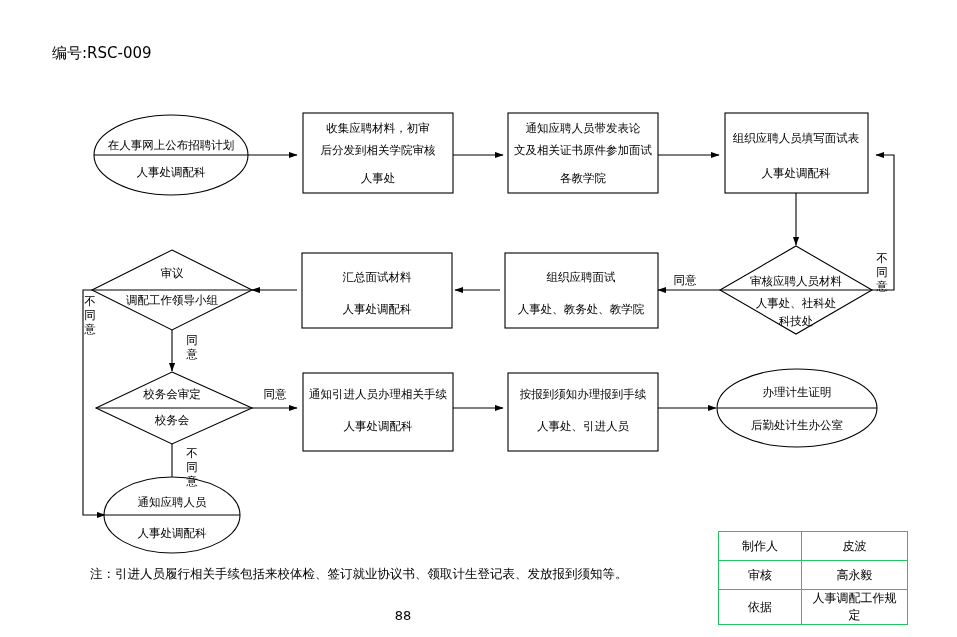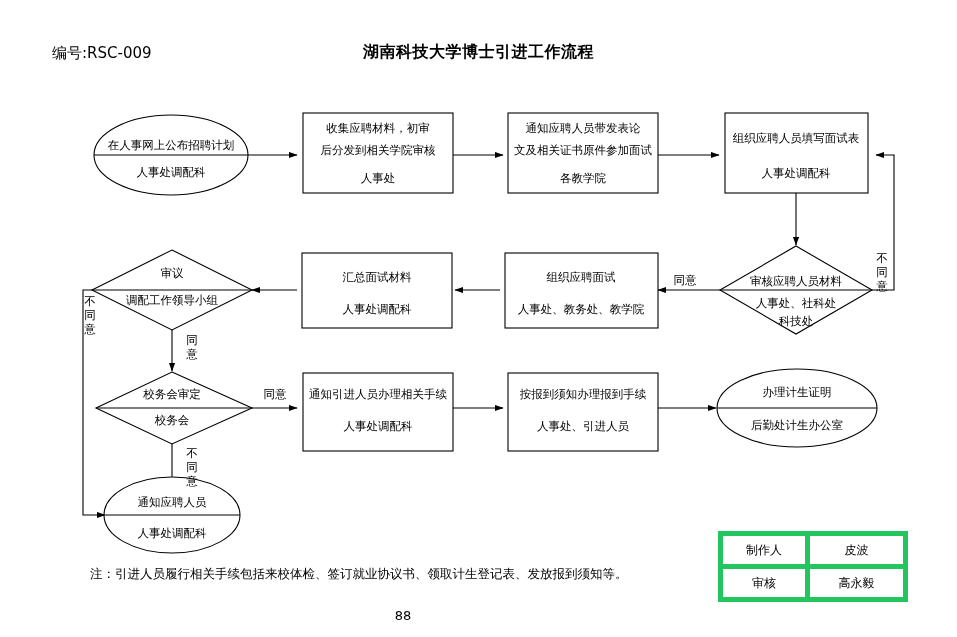--- a/index.html
+++ b/index.html
@@ -35,32 +35,31 @@
   .pageno{
     position:absolute;left:0;top:608px;width:806px;
     text-align:center;font-size:13px;
   }
 
   table.meta{
     position:absolute;left:718px;top:531px;
     border-collapse:collapse;width:190px;
   }
   table.meta td{
-    border:5px solid #22c55e;height:28px;
+    border:1px solid #22c55e;height:28px;
     font-size:12px;text-align:center;padding:0 10px;
   }
   table.meta td.k{width:62px;}
 </style>
 </head>
 <body>
 
 <div id="sheet">
 
   <div class="doc-no">编号:RSC-009</div>
-  <div class="doc-title"><span>湖南科技大学博士引进工作流程</span></div>
 
   <svg class="flow" viewBox="0 0 957 637">
     <defs>
       <marker id="arrow" markerWidth="9" markerHeight="9" refX="8.4" refY="3.2" orient="auto" markerUnits="userSpaceOnUse">
         <path d="M0,0 L9,3.2 L0,6.4 z" fill="#000"></path>
       </marker>
     </defs>
 
     <g>
 
@@ -209,16 +208,20 @@
   <table class="meta">
     <tbody>
       <tr>
         <td class="k">制作人</td>
         <td>皮波</td>
       </tr>
       <tr>
         <td class="k">审核</td>
         <td>高永毅</td>
       </tr>
+      <tr>
+        <td class="k">依据</td>
+        <td>人事调配工作规定</td>
+      </tr>
     </tbody>
   </table>
 
 </div>
 
 </body></html>

